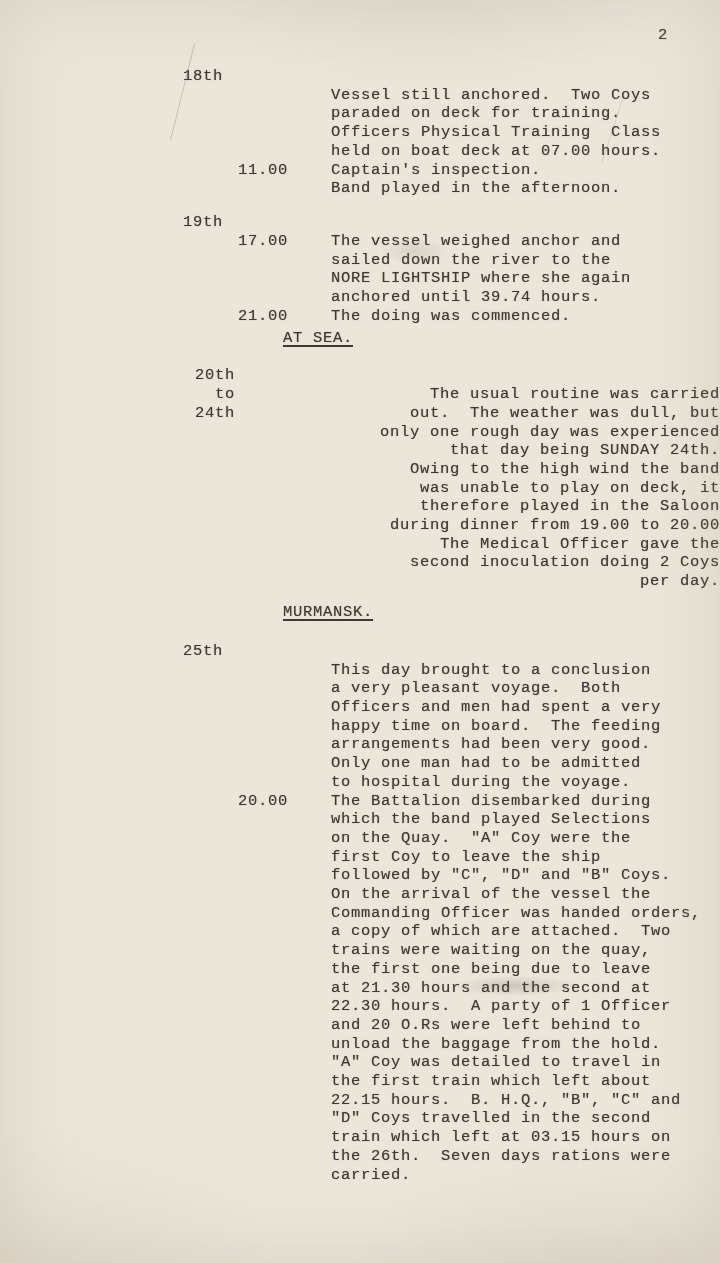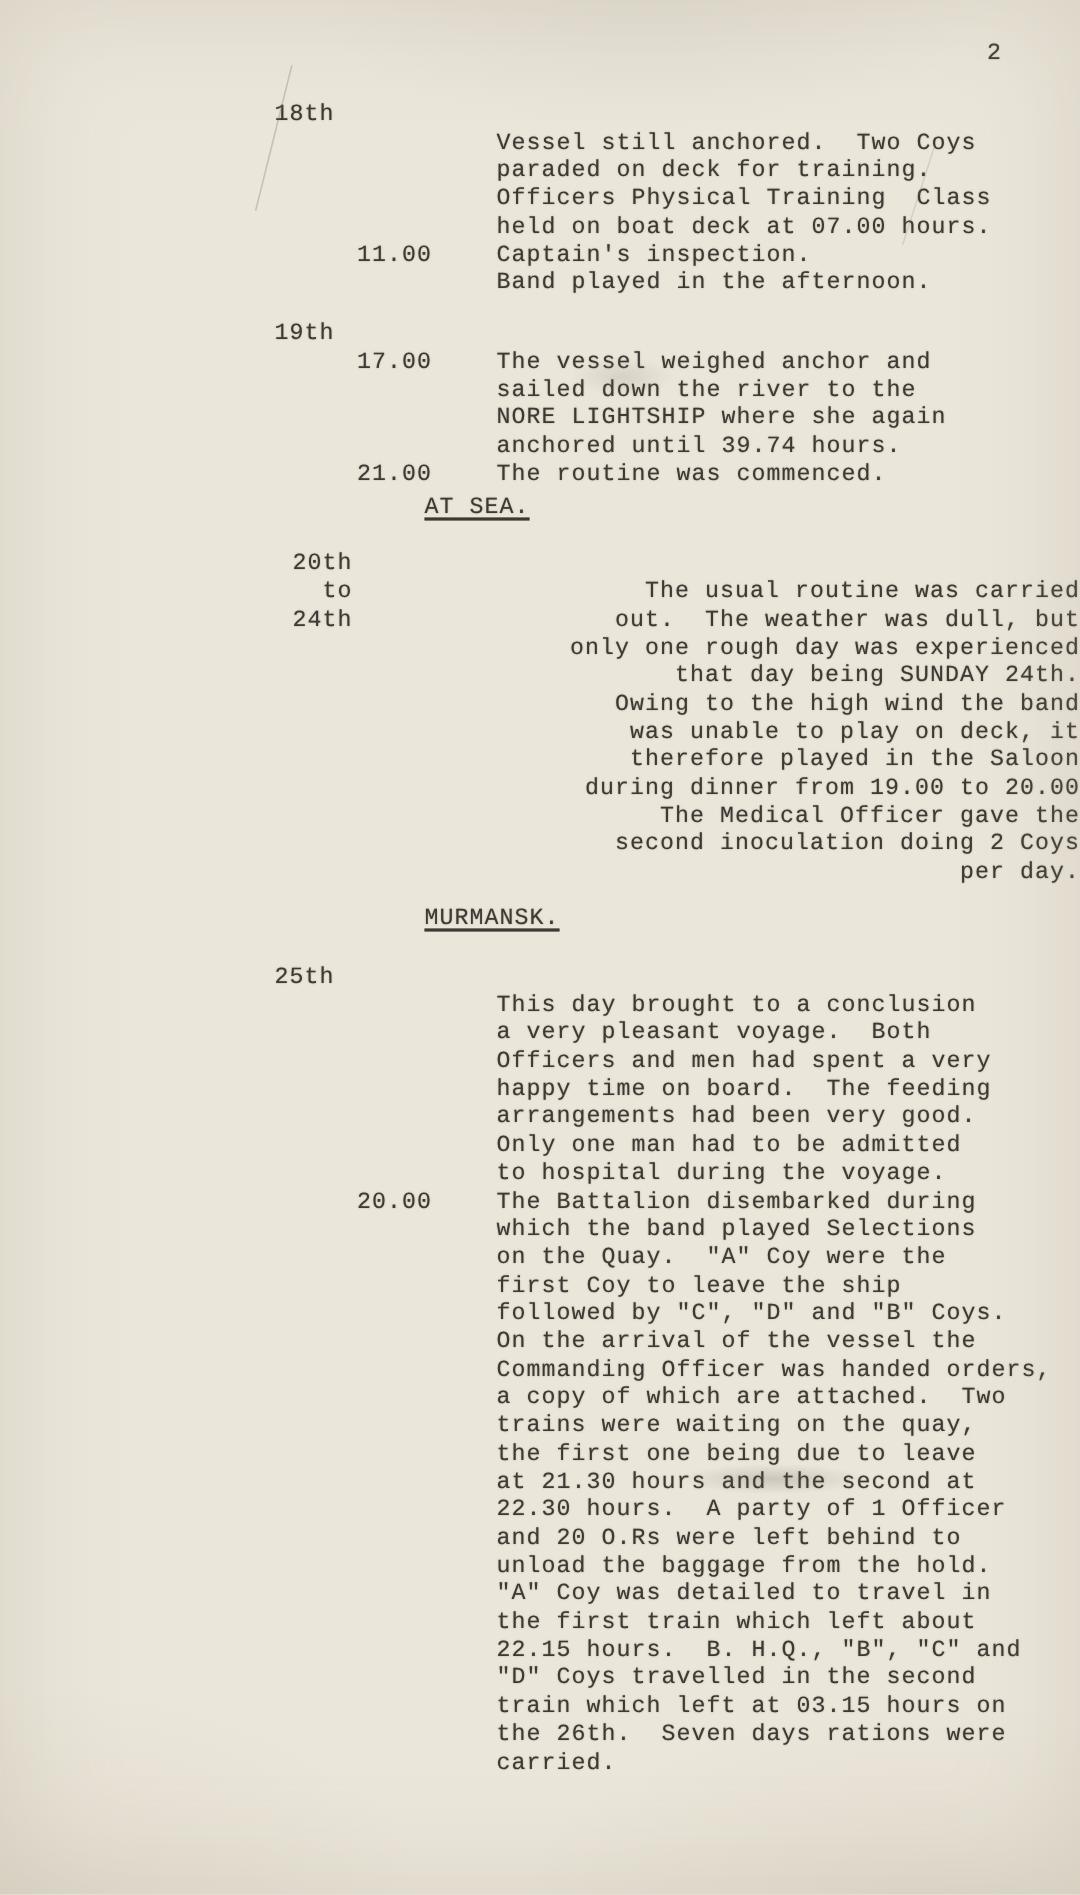--- a/index.html
+++ b/index.html
@@ -95,21 +95,21 @@
     <div class="blocks">
       <div class="block">
         <div class="time-col">17.00</div>
         <div class="text-col">The vessel weighed anchor and
 sailed down the river to the
 NORE LIGHTSHIP where she again
 anchored until 39.74 hours.</div>
       </div>
       <div class="block">
         <div class="time-col">21.00</div>
-        <div class="text-col">The routine was commenced.</div>
+        <div class="text-col">The doing was commenced.</div>
       </div>
     </div>
   </div>
 
   <div class="section-heading u mt-atsea">AT SEA.</div>
 
   <div class="entry mt-entry20">
     <div class="date-col">20th
 to
 24th</div>

